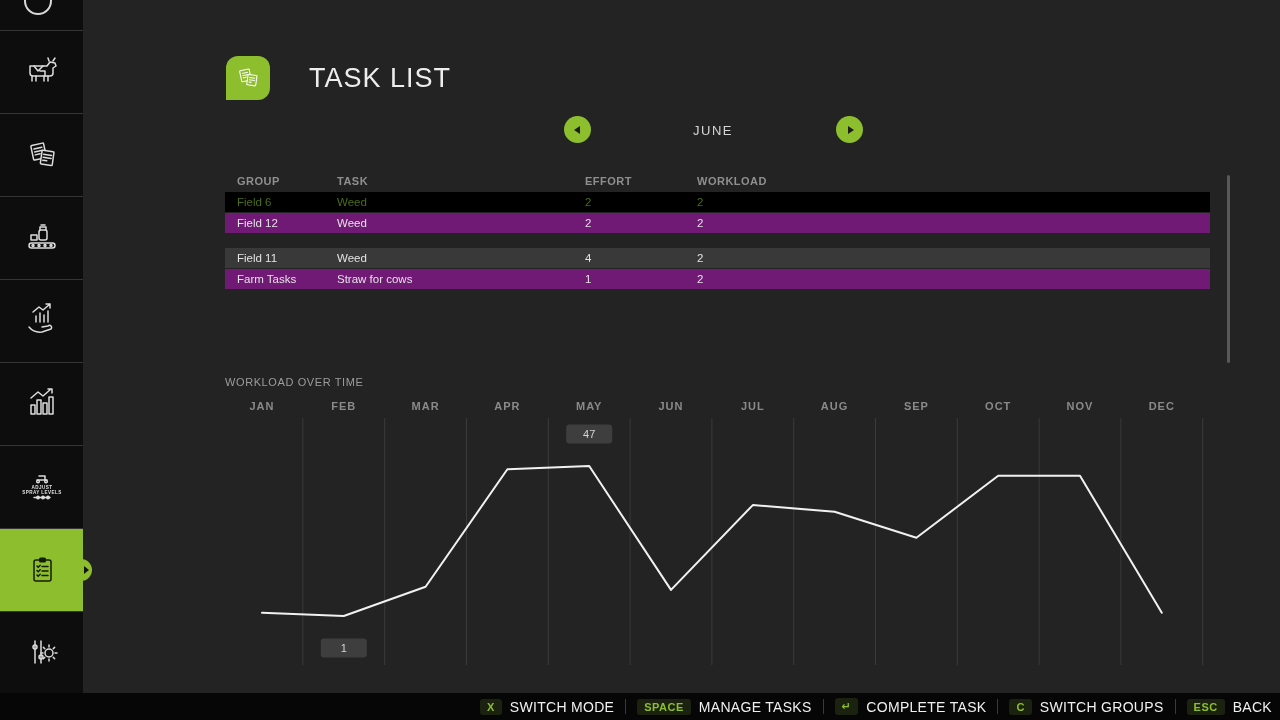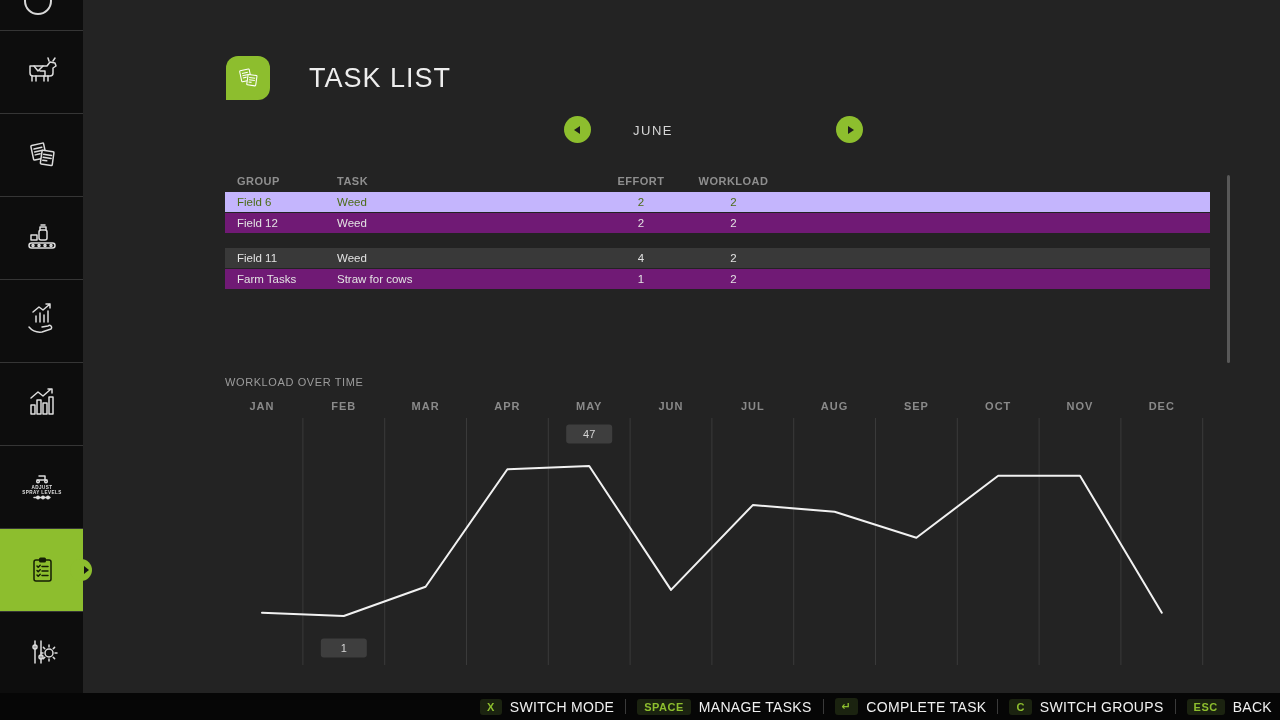--- a/index.html
+++ b/index.html
@@ -31,32 +31,32 @@
   .hdr-title{position:absolute;left:284px;top:63px;font-size:27px;color:#ededed;letter-spacing:1px;margin-left:25px;}
 
   
   .nav-btn{position:absolute;top:116px;width:27px;height:27px;border-radius:50%;
     background:#8dbe2e;display:flex;align-items:center;justify-content:center;cursor:pointer;}
   #nav-left{left:564px}#nav-right{left:836px}
   .tri-left{width:0;height:0;border-top:4px solid transparent;border-bottom:4px solid transparent;
     border-right:6px solid #1d1d1d;margin-right:2px;}
   .tri-right{width:0;height:0;border-top:4px solid transparent;border-bottom:4px solid transparent;
     border-left:6px solid #1d1d1d;margin-left:2px;}
-  .month-label{position:absolute;left:633px;top:123px;width:160px;
+  .month-label{position:absolute;left:633px;top:123px;width:160px;text-align:center;
     font-size:13px;color:#d6d6d6;letter-spacing:1.5px;}
 
   
   #table{position:absolute;left:225px;top:170px;width:985px;}
   .thead,.trow{display:grid;grid-template-columns:100px 248px 112px 73px auto;
     align-items:center;padding-left:12px;box-sizing:border-box;}
   .thead{height:22px;font-size:11px;font-weight:bold;color:#8f8f8f;letter-spacing:.5px;}
   .trow{height:20px;margin-bottom:1px;font-size:11.5px;color:#e3e3e3;background:#701a75;cursor:pointer;}
   .trow.alt{background:#393939;margin-top:15px;}
-  .trow.selected{background:#c4b5fd;color:#4c6c16;}
-  .c-r{text-align:center;}
+  .trow.selected{background:#000000;color:#4c6c16;}
+  .c-r{text-align:left;}
   #scrollbar{position:absolute;left:1227px;top:175px;width:3px;height:188px;
     background:#585858;border-radius:2px;cursor:pointer;}
 
   
   .chart-title{position:absolute;left:225px;top:376px;font-size:11px;font-weight:normal;
     color:#9c9c9c;letter-spacing:.6px;}
   #chart-svg{position:absolute;left:213px;top:398px;}
   .mlabel{fill:#8a8a8a;font-size:11px;font-weight:bold;letter-spacing:1px;
     text-anchor:middle;font-family:"Liberation Sans",sans-serif;}
   .grid{stroke:#3a3a3a;stroke-width:1;}

